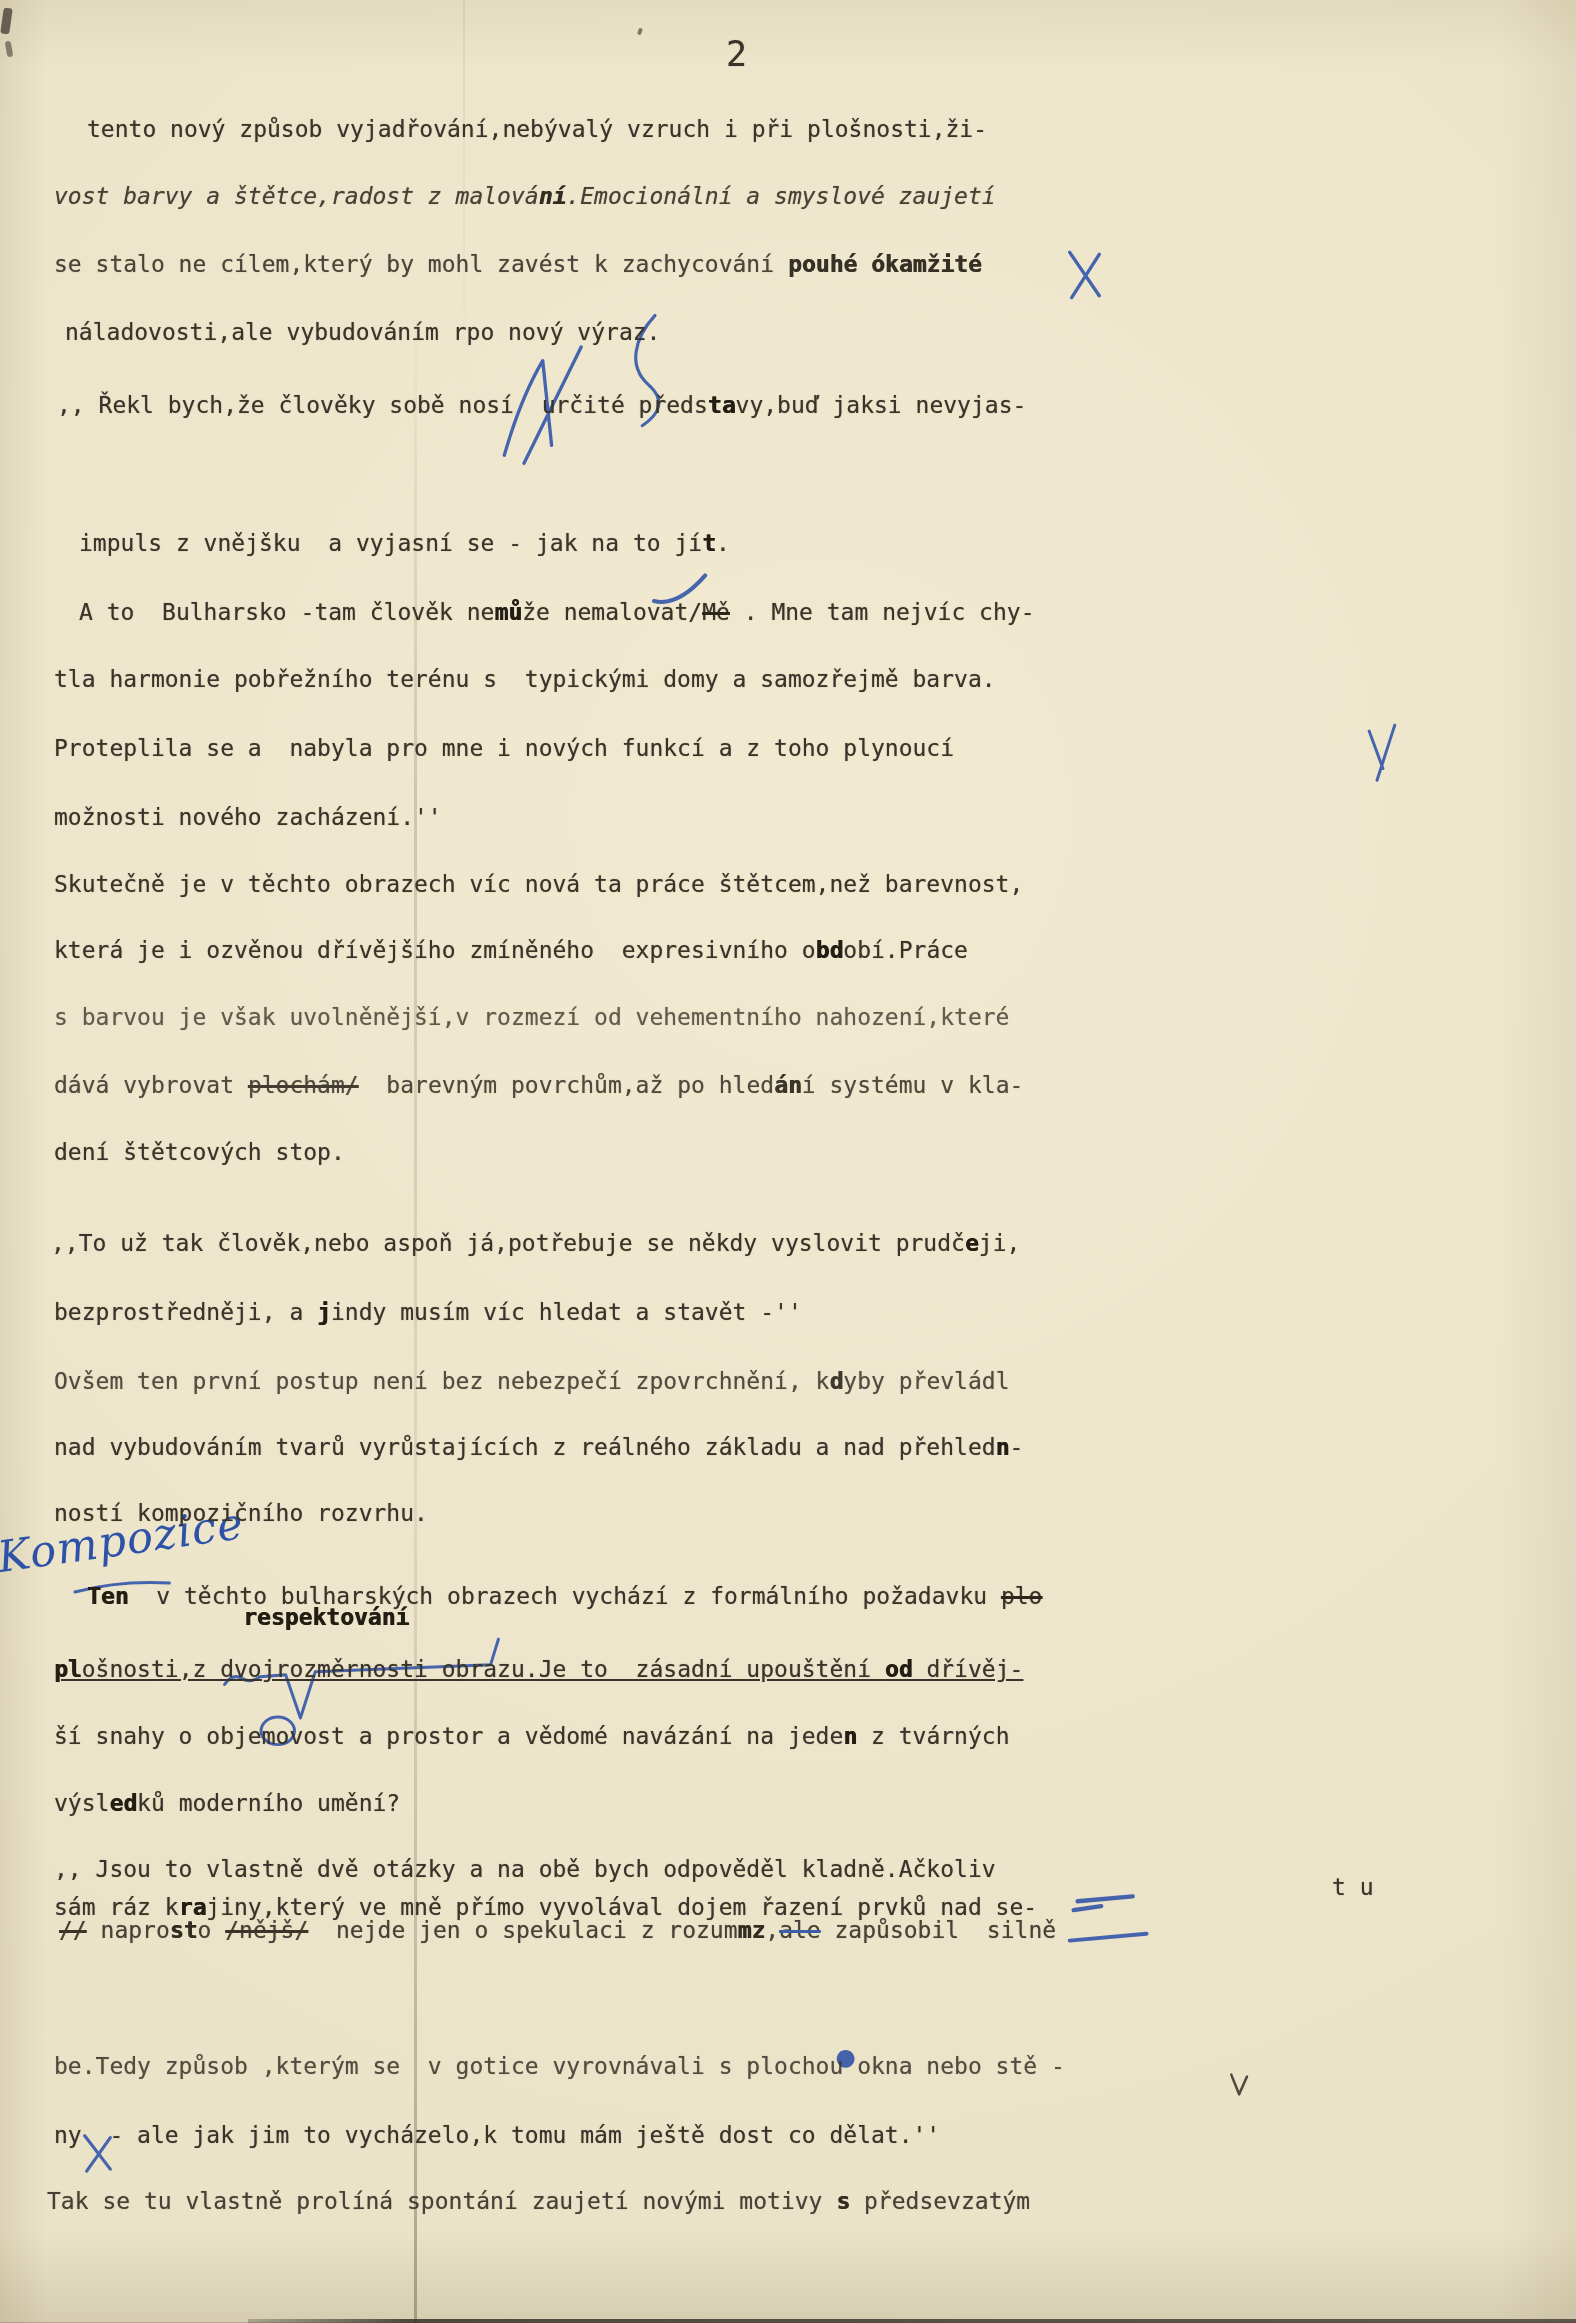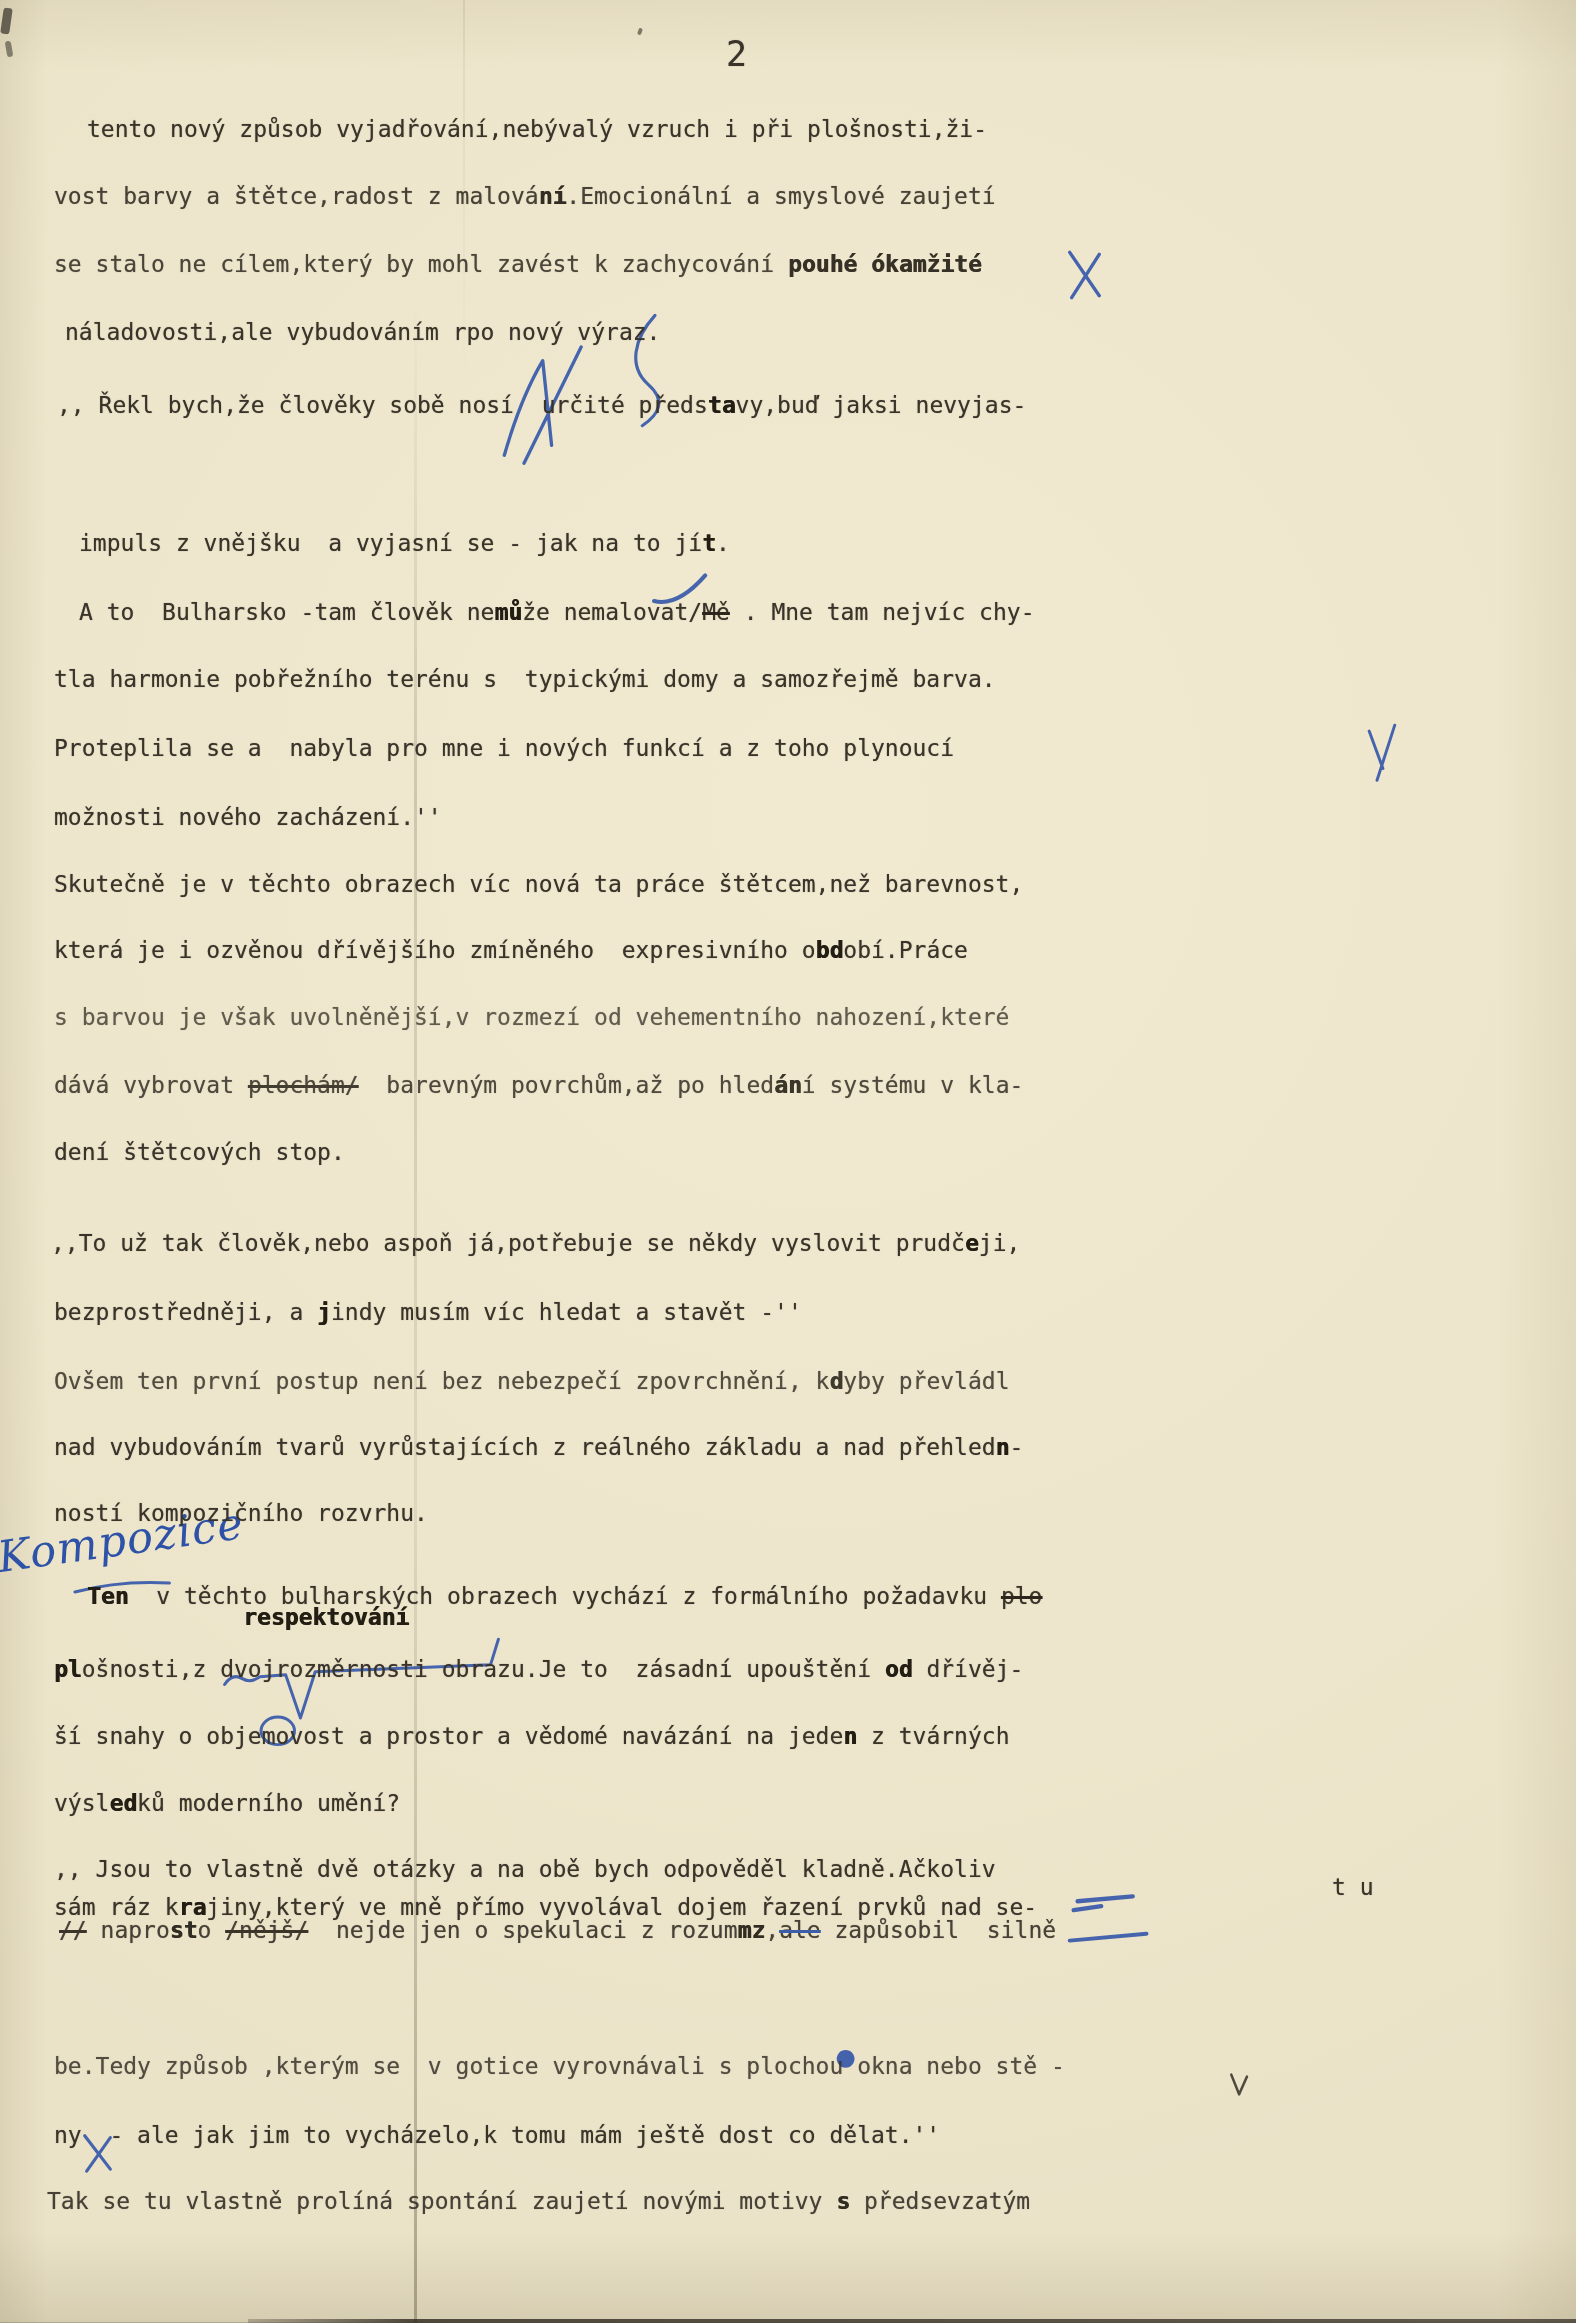--- a/index.html
+++ b/index.html
@@ -67,42 +67,42 @@
               background:linear-gradient(to bottom, rgba(90,80,60,0) 0%, rgba(90,80,60,.22) 25%, rgba(90,80,60,.10) 60%, rgba(70,60,45,.35) 97%);"></div>
   <div class="crease" style="left:463px;top:0;width:2px;height:394px;background:linear-gradient(to bottom, rgba(90,80,60,.10), rgba(90,80,60,0));"></div>
 
   <div class="speck" style="left:2px;top:7.9px;width:8.9px;height:25.6px;opacity:.65;transform:rotate(8deg);border-radius:3px;"></div>
   <div class="speck" style="left:5.9px;top:41px;width:5.9px;height:15.8px;opacity:.5;transform:rotate(-10deg);border-radius:3px;"></div>
   <div class="speck" style="left:638px;top:27.6px;width:3.9px;height:6.9px;opacity:.55;border-radius:2px;transform:rotate(20deg);"></div>
 
   <div class="bottom-shadow"></div>
   <div class="bottom-edge"></div>
 <div class="line" style="top: 118px; left: 87px;"><span>tento nový způsob vyjadřování,nebývalý vzruch i při plošnosti,ži-</span></div>
-    <div class="line" style="top: 185px; left: 54px; opacity: 0.92;"><span>vost barvy a štětce,radost z malová</span><span class="ov">ní</span><span>.Emocionální a smyslové zaujetí</span></div>
+    <div class="line" style="top: 185px; left: 54px; opacity: 0.92; font-style: italic;"><span>vost barvy a štětce,radost z malová</span><span class="ov">ní</span><span>.Emocionální a smyslové zaujetí</span></div>
     <div class="line" style="top: 253px; left: 54px; opacity: 0.9;"><span>se stalo ne cílem,který by mohl zavést k zachycování </span><span class="ov">pouhé ókamžité</span></div>
     <div class="line" style="top: 321px; left: 65px;"><span>náladovosti,ale vybudováním rpo nový výraz.</span></div>
     <div class="line" style="top: 394px; left: 57px;"><span>,, Řekl bych,že člověky sobě nosí  určité předs</span><span class="ov">ta</span><span>vy,buď jaksi nevyjas-</span></div>
     <div class="line" style="top: 532px; left: 79px;"><span>impuls z vnějšku  a vyjasní se - jak na to jí</span><span class="ov">t</span><span>.</span></div>
     <div class="line" style="top: 601px; left: 79px;"><span>A to  Bulharsko -tam člověk ne</span><span class="ov">mů</span><span>že nemalovat/</span><span class="st">Mě</span><span> . Mne tam nejvíc chy-</span></div>
     <div class="line" style="top: 668px; left: 54px;"><span>tla harmonie pobřežního terénu s  typickými domy a samozřejmě barva.</span></div>
     <div class="line" style="top: 737px; left: 54px; text-align: right;"><span>Proteplila se a  nabyla pro mne i nových funkcí a z toho plynoucí</span></div>
     <div class="line" style="top: 806px; left: 54px;"><span>možnosti nového zacházení.''</span></div>
     <div class="line" style="top: 939px; left: 54px;"><span>která je i ozvěnou dřívějšího zmíněného  expresivního o</span><span class="ov">bd</span><span>obí.Práce</span></div>
     <div class="line" style="top: 873px; left: 54px;"><span>Skutečně je v těchto obrazech víc nová ta práce štětcem,než barevnost,</span></div>
     <div class="line" style="top: 1006px; left: 54px; opacity: 0.78;"><span>s barvou je však uvolněnější,v rozmezí od vehementního nahození,které</span></div>
     <div class="line" style="top: 1074px; left: 54px; opacity: 0.88;"><span>dává vybrovat </span><span class="st">plochám/</span><span>  barevným povrchům,až po hled</span><span class="ov">án</span><span>í systému v kla-</span></div>
     <div class="line" style="top: 1141px; left: 54px;"><span>dení štětcových stop.</span></div>
     <div class="line" style="top: 1232px; left: 51px;"><span>,,To už tak člověk,nebo aspoň já,potřebuje se někdy vyslovit prudč</span><span class="ov">e</span><span>ji,</span></div>
     <div class="line" style="top: 1301px; left: 54px;"><span>bezprostředněji, a </span><span class="ov">j</span><span>indy musím víc hledat a stavět -''</span></div>
     <div class="line" style="top: 1370px; left: 54px; opacity: 0.86;"><span>Ovšem ten první postup není bez nebezpečí zpovrchnění, k</span><span class="ov">d</span><span>yby převládl</span></div>
     <div class="line" style="top: 1436px; left: 54px;"><span>nad vybudováním tvarů vyrůstajících z reálného základu a nad přehled</span><span class="ov">n</span><span>-</span></div>
     <div class="line" style="top: 1502px; left: 54px;"><span>ností kompozičního rozvrhu.</span></div>
     <div class="line" style="top: 1569px; left: 87px; margin-top: 16px;"><span class="ov">Ten</span><span>  v těchto bulharských obrazech vychází z formálního požadavku </span><span class="st">plo</span></div>
     <div class="line" style="top: 1606px; left: 243px;"><span class="ov">respektování</span></div>
-    <div class="line" style="top: 1658px; left: 54px;"><span class="ov">pl</span><span>ošnosti,z dvojrozměrnosti obrazu.Je to  zásadní upouštění </span><span class="ov">od</span><span> dřívěj-</span></div>
+    <div class="line" style="top: 1658px; left: 54px; text-decoration: underline;"><span class="ov">pl</span><span>ošnosti,z dvojrozměrnosti obrazu.Je to  zásadní upouštění </span><span class="ov">od</span><span> dřívěj-</span></div>
     <div class="line" style="top: 1725px; left: 54px;"><span>ší snahy o objemovost a prostor a vědomé navázání na jede</span><span class="ov">n</span><span> z tvárných</span></div>
     <div class="line" style="top: 1792px; left: 54px;"><span>výsl</span><span class="ov">ed</span><span>ků moderního umění?</span></div>
     <div class="line" style="top: 1858px; left: 54px;"><span>,, Jsou to vlastně dvě otázky a na obě bych odpověděl kladně.Ačkoliv</span></div>
     <div class="line" style="top: 1876px; left: 1332px;"><span>t u</span></div>
     <div class="line" style="top: 1919px; left: 59px; opacity: 0.92;"><span class="st">//</span><span> napro</span><span class="ov">st</span><span>o </span><span class="st">/nějš/</span><span>  nejde jen o spekulaci z rozum</span><span class="ov">mz</span><span>,</span><span class="bst">ale</span><span> zapůsobil  silně</span></div>
     <div class="line" style="top: 1896px; left: 54px;"><span>sám ráz k</span><span class="ov">ra</span><span>jiny,který ve mně přímo vyvolával dojem řazení prvků nad se-</span></div>
     <div class="line" style="top: 2055px; left: 54px; opacity: 0.86;"><span>be.Tedy způsob ,kterým se  v gotice vyrovnávali s plochou okna nebo stě -</span></div>
     <div class="line" style="top: 2124px; left: 54px;"><span>ny  - ale jak jim to vycházelo,k tomu mám ještě dost co dělat.''</span></div>
     <div class="line" style="top: 2190px; left: 47px; opacity: 0.92;"><span>Tak se tu vlastně prolíná spontání zaujetí novými motivy </span><span class="ov">s</span><span> předsevzatým</span></div>
   </div>

